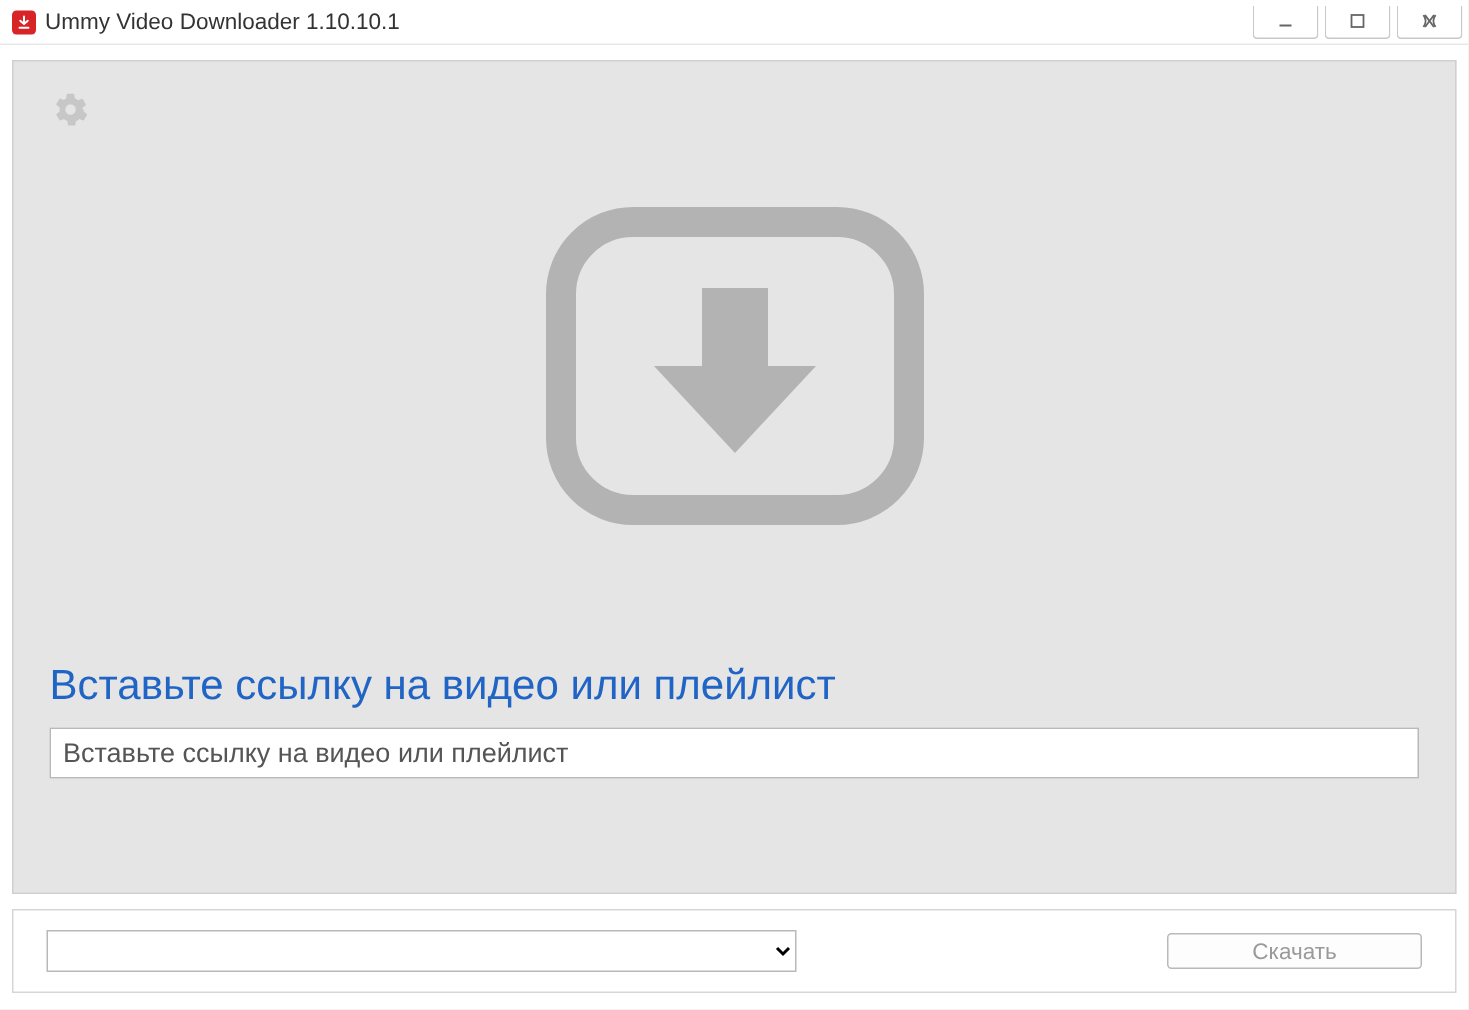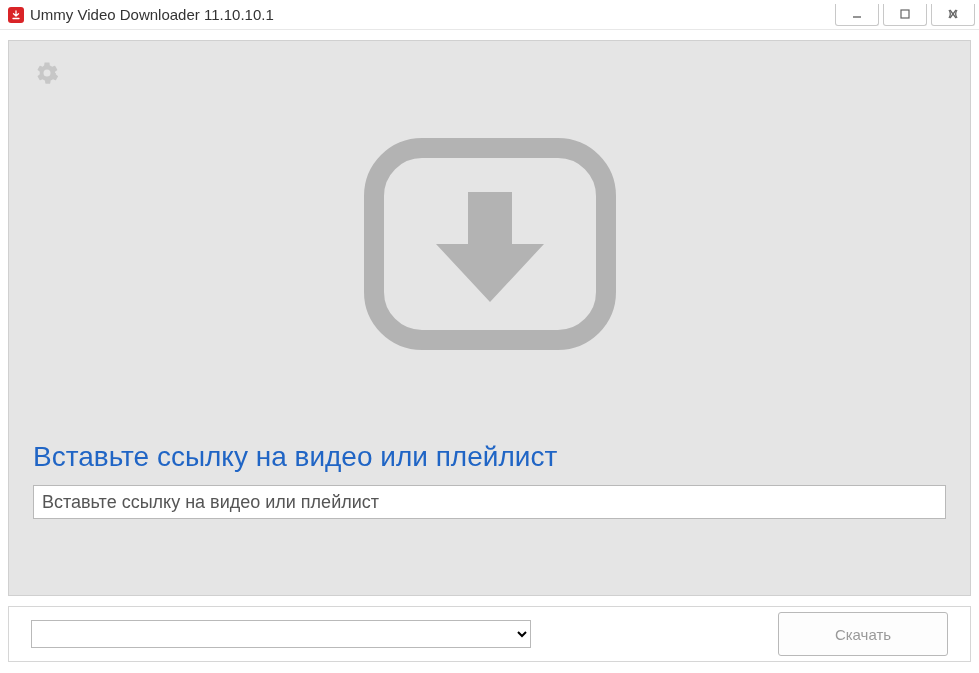--- a/index.html
+++ b/index.html
@@ -116,41 +116,41 @@
       height: 28px;
       border: 1px solid #b9b9b9;
       background: #fff;
       font-family: inherit;
       font-size: 14px;
       padding: 0 6px;
       appearance: auto;
     }
     .download-btn {
       width: 170px;
-      height: 44px;
+      height: 24px;
       border: 1px solid #b9b9b9;
       border-radius: 3px;
       background: #fdfdfd;
       color: #9a9a9a;
       font-size: 15px;
       font-family: inherit;
       cursor: pointer;
     }
   </style>
 </head>
 <body>
 
 <div class="titlebar">
   <div class="titlebar-left">
     <span class="app-icon">
       <svg width="10" height="10" viewBox="0 0 10 10">
         <path d="M5 1 L5 6 M5 6 L2.5 3.8 M5 6 L7.5 3.8 M2 8.5 L8 8.5" stroke="#fff" stroke-width="1.3" fill="none" stroke-linecap="round"></path>
       </svg>
     </span>
-    <span class="title-text">Ummy Video Downloader 11.10.10.1</span>
+    <span class="title-text">Ummy Video Downloader 1.10.10.1</span>
   </div>
   <div class="window-controls">
     <div class="win-btn">
       <svg width="14" height="14" viewBox="0 0 14 14">
           <line x1="3" y1="10" x2="11" y2="10" stroke="#666" stroke-width="1.4"></line>
         </svg>
     </div>
     <div class="win-btn">
       <svg width="14" height="14" viewBox="0 0 14 14">
           <rect x="3" y="3" width="8" height="8" stroke="#666" stroke-width="1.2" fill="none"></rect>

